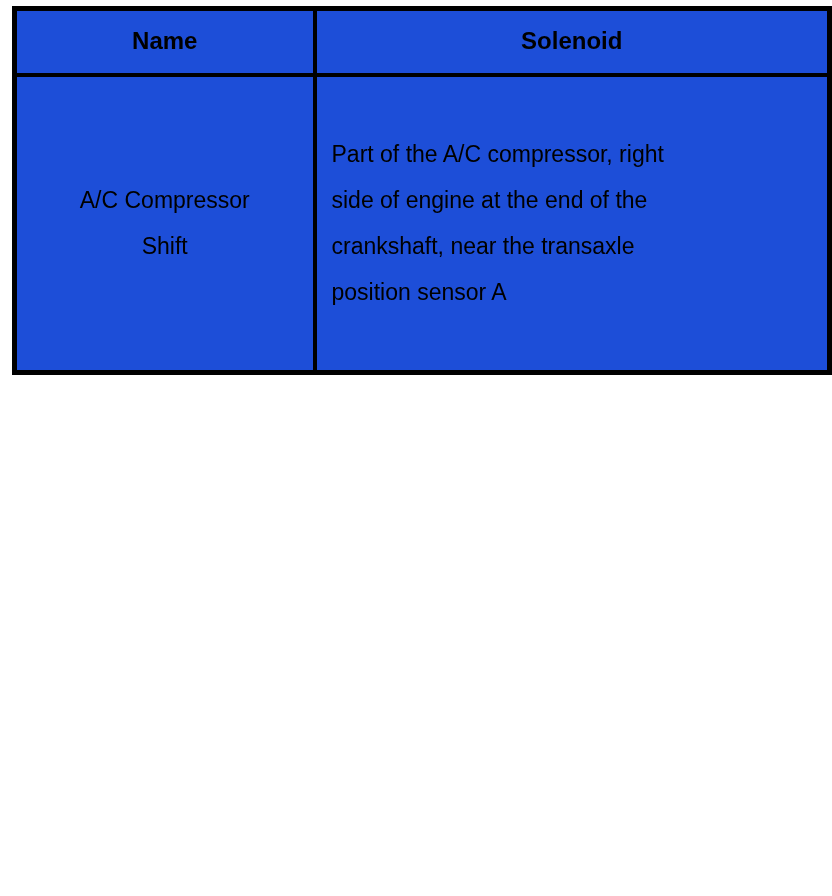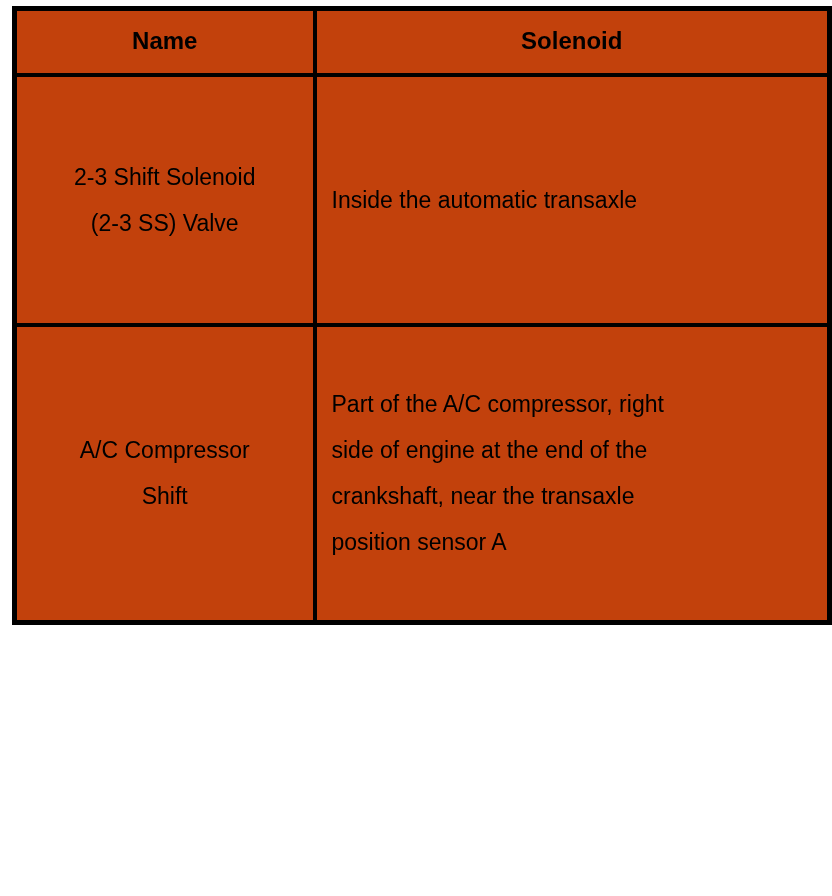--- a/index.html
+++ b/index.html
@@ -15,21 +15,21 @@
     color: #000000;
     overflow: hidden;
   }
   table.loc-table {
     position: absolute;
     left: 12px;
     top: 6px;
     width: 815px;
     border-collapse: collapse;
     table-layout: fixed;
-    background: #c2410c;
+    background: #1d4ed8;
     border: 5px solid #000000;
   }
   .loc-table th,
   .loc-table td {
     border: 4px solid #000000;
     vertical-align: middle;
     overflow: hidden;
   }
   .col-name    { width: 300px; }
   .col-location{ width: 515px; }
@@ -68,25 +68,20 @@
     <col class="col-name">
     <col class="col-location">
   </colgroup>
   <thead>
     <tr>
       <th>Name</th>
       <th>Solenoid</th>
     </tr>
   </thead>
   <tbody>
-    <tr class="row-1">
-      <td class="name-cell">2-3 Shift Solenoid
-(2-3 SS) Valve</td>
-      <td class="location-cell">Inside the automatic transaxle</td>
-    </tr>
     <tr class="row-2">
       <td class="name-cell">A/C Compressor
 Shift</td>
       <td class="location-cell">Part of the A/C compressor, right
 side of engine at the end of the
 crankshaft, near the transaxle
 position sensor A</td>
     </tr>
   </tbody>
 </table>

